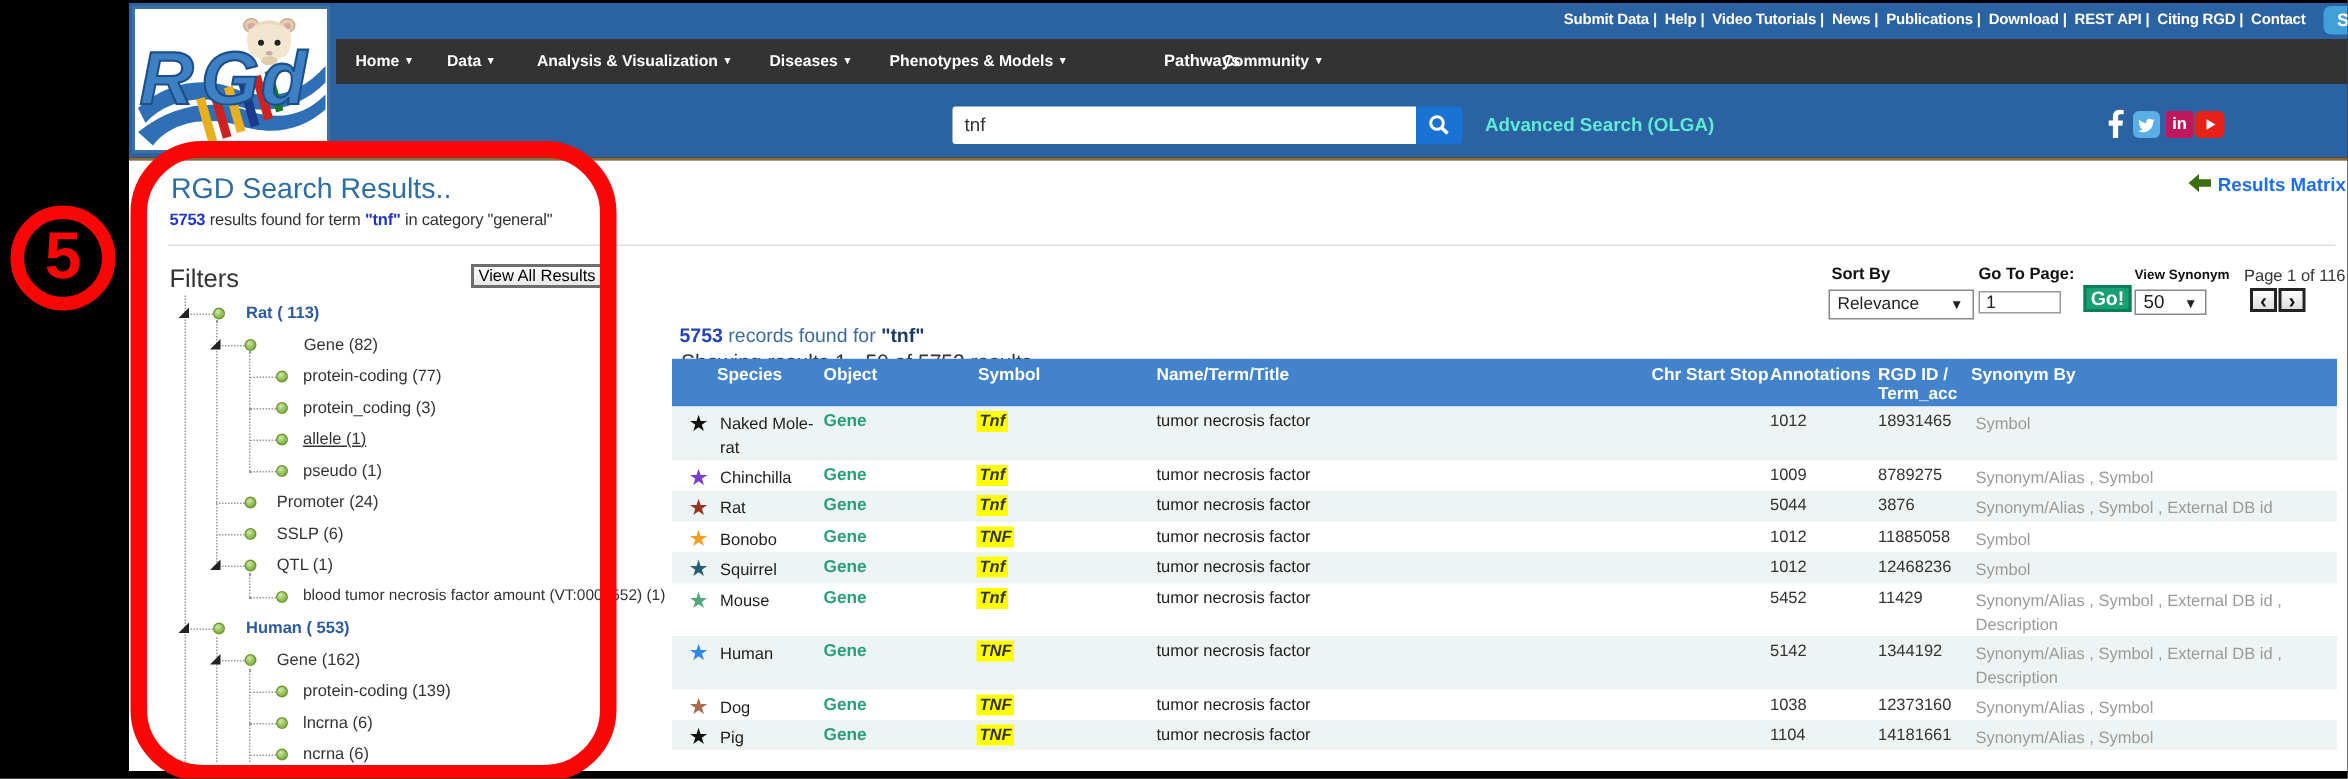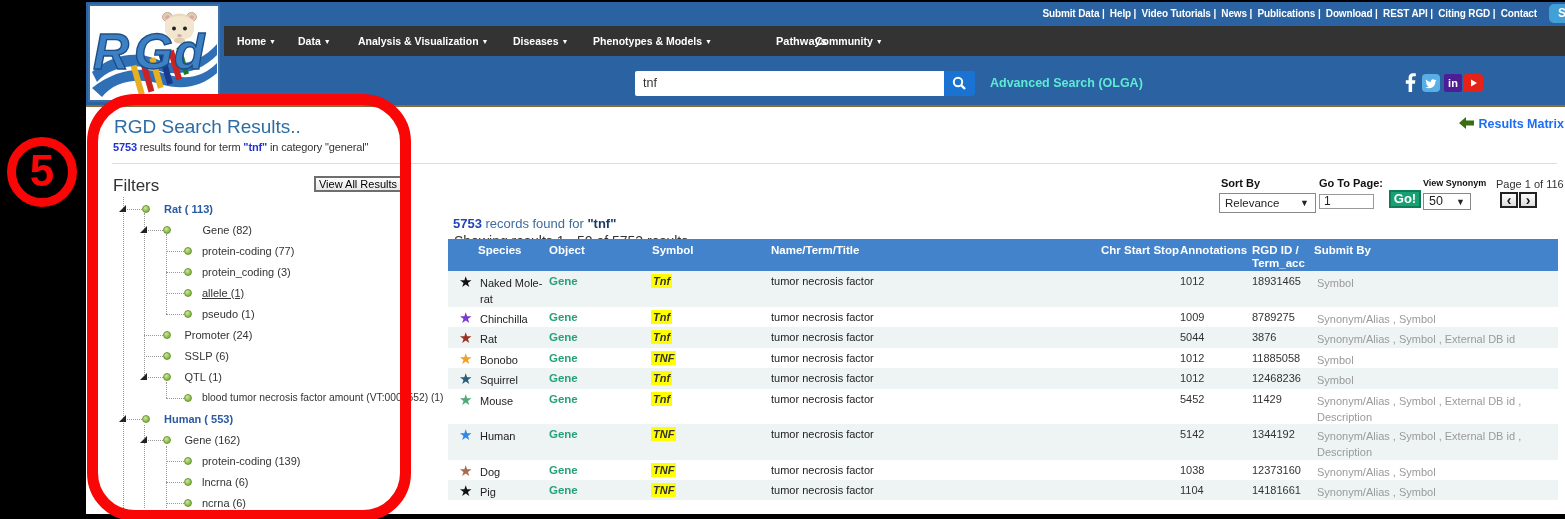--- a/index.html
+++ b/index.html
@@ -45,21 +45,21 @@
 <div class="abs" style="left:1404px;top:73px;width:14px;height:19px;">
   <svg width="14" height="19" viewBox="0 0 14 19">
       <path d="M9.5 3.2 h2.3 V0.3 C11.4 0.25 10.3 0.15 9 0.15 c-2.6 0 -4.4 1.6 -4.4 4.6 v2.6 H1.8 v3.4 h2.8 V19 h3.5 v-8.25 h2.8 l0.45 -3.4 H8.1 V5.1 c0 -1.1 0.3 -1.9 1.4 -1.9 z" fill="#fff"></path>
     </svg>
 </div>
 <div class="abs" style="left:1422px;top:74px;width:18px;height:18px;background:#5aaee6;border-radius:4px;">
   <svg width="18" height="18" viewBox="0 0 18 18">
       <path d="M14.5 6.2c-.4.2-.8.3-1.2.4.5-.3.8-.7 1-1.2-.5.3-1 .5-1.5.6-.4-.5-1-.8-1.7-.8-1.3 0-2.3 1-2.3 2.3 0 .2 0 .4.1.5-1.9-.1-3.6-1-4.7-2.4-.2.3-.3.7-.3 1.2 0 .8.4 1.5 1 1.9-.4 0-.7-.1-1-.3 0 1.1.8 2 1.8 2.2-.2.1-.4.1-.6.1-.2 0-.3 0-.4-.1.3.9 1.1 1.6 2.1 1.6-.8.6-1.8 1-2.9 1h-.5c1 .7 2.2 1 3.5 1 4.2 0 6.5-3.5 6.5-6.5v-.3c.4-.3.8-.7 1.1-1.2z" fill="#fff"></path>
     </svg>
 </div>
-<div class="abs" style="left:1444px;top:74px;width:18px;height:18px;background:#4c1d95;border-radius:2px;color:#fff;font-size:11px;font-weight:bold;text-align:center;line-height:18px;">in</div>
+<div class="abs" style="left:1444px;top:74px;width:18px;height:18px;background:#be185d;border-radius:2px;color:#fff;font-size:11px;font-weight:bold;text-align:center;line-height:18px;">in</div>
 <div class="abs" style="left:1463px;top:74px;width:20px;height:18px;background:#e62117;border-radius:4px;">
   <svg width="20" height="18" viewBox="0 0 20 18">
       <path d="M8 5.5 L14 9 L8 12.5 Z" fill="#fff"></path>
     </svg>
 </div>
 
 <div class="abs" style="left:88px;top:4px;width:132px;height:98px;background:#fff;border:2px solid #3d6fa8;">
 <svg width="128" height="94" viewBox="0 0 128 94">
 
   <path d="M2 66 C 22 48, 46 45, 66 53 C 90 62, 110 57, 127 38 L127 49 C 110 66, 88 72, 62 63 C 44 57, 20 61, 7 76 Z" fill="#2f6fb5"></path>
@@ -124,21 +124,21 @@
 <div class="abs" style="left:448px;top:239px;width:1110px;height:262px;overflow:hidden;">
 
   <div class="abs hdr" style="left:0;top:0;width:1110px;height:32px;background:#4283cc;"></div>
   <div class="abs hl" style="left:30px;top:5px;">Species</div>
   <div class="abs hl" style="left:101px;top:5px;">Object</div>
   <div class="abs hl" style="left:204px;top:5px;">Symbol</div>
   <div class="abs hl" style="left:323px;top:5px;">Name/Term/Title</div>
   <div class="abs hl" style="left:653px;top:5px;">Chr Start Stop</div>
   <div class="abs hl" style="left:732px;top:5px;">Annotations</div>
   <div class="abs hl" style="left:804px;top:5px;">RGD ID /<br>Term_acc</div>
-  <div class="abs hl" style="left:866px;top:5px;">Submit By</div>
+  <div class="abs hl" style="left:866px;top:5px;">Synonym By</div>
   <style>
     .hl { color:#fff; font-size:11.5px; font-weight:bold; line-height:13px; white-space:nowrap; }
     .row { position:absolute; left:0; width:1110px; }
     .stripe { background:#eef4f4; }
     .star { position:absolute; left:11px; top:2px; font-size:15px; }
     .sp { position:absolute; left:32px; top:4px; font-size:11px; color:#222; line-height:16px; }
     .ob { position:absolute; left:101px; top:4px; font-size:11.5px; color:#29a07a; font-weight:bold; }
     .sy { position:absolute; left:203px; top:3px; font-size:11px; color:#333; font-style:italic; font-weight:bold; background:#ffff00; padding:1px 2px; }
     .nm { position:absolute; left:323px; top:4px; font-size:11px; color:#222; }
     .an { position:absolute; left:732px; top:4px; font-size:11px; color:#333; }

